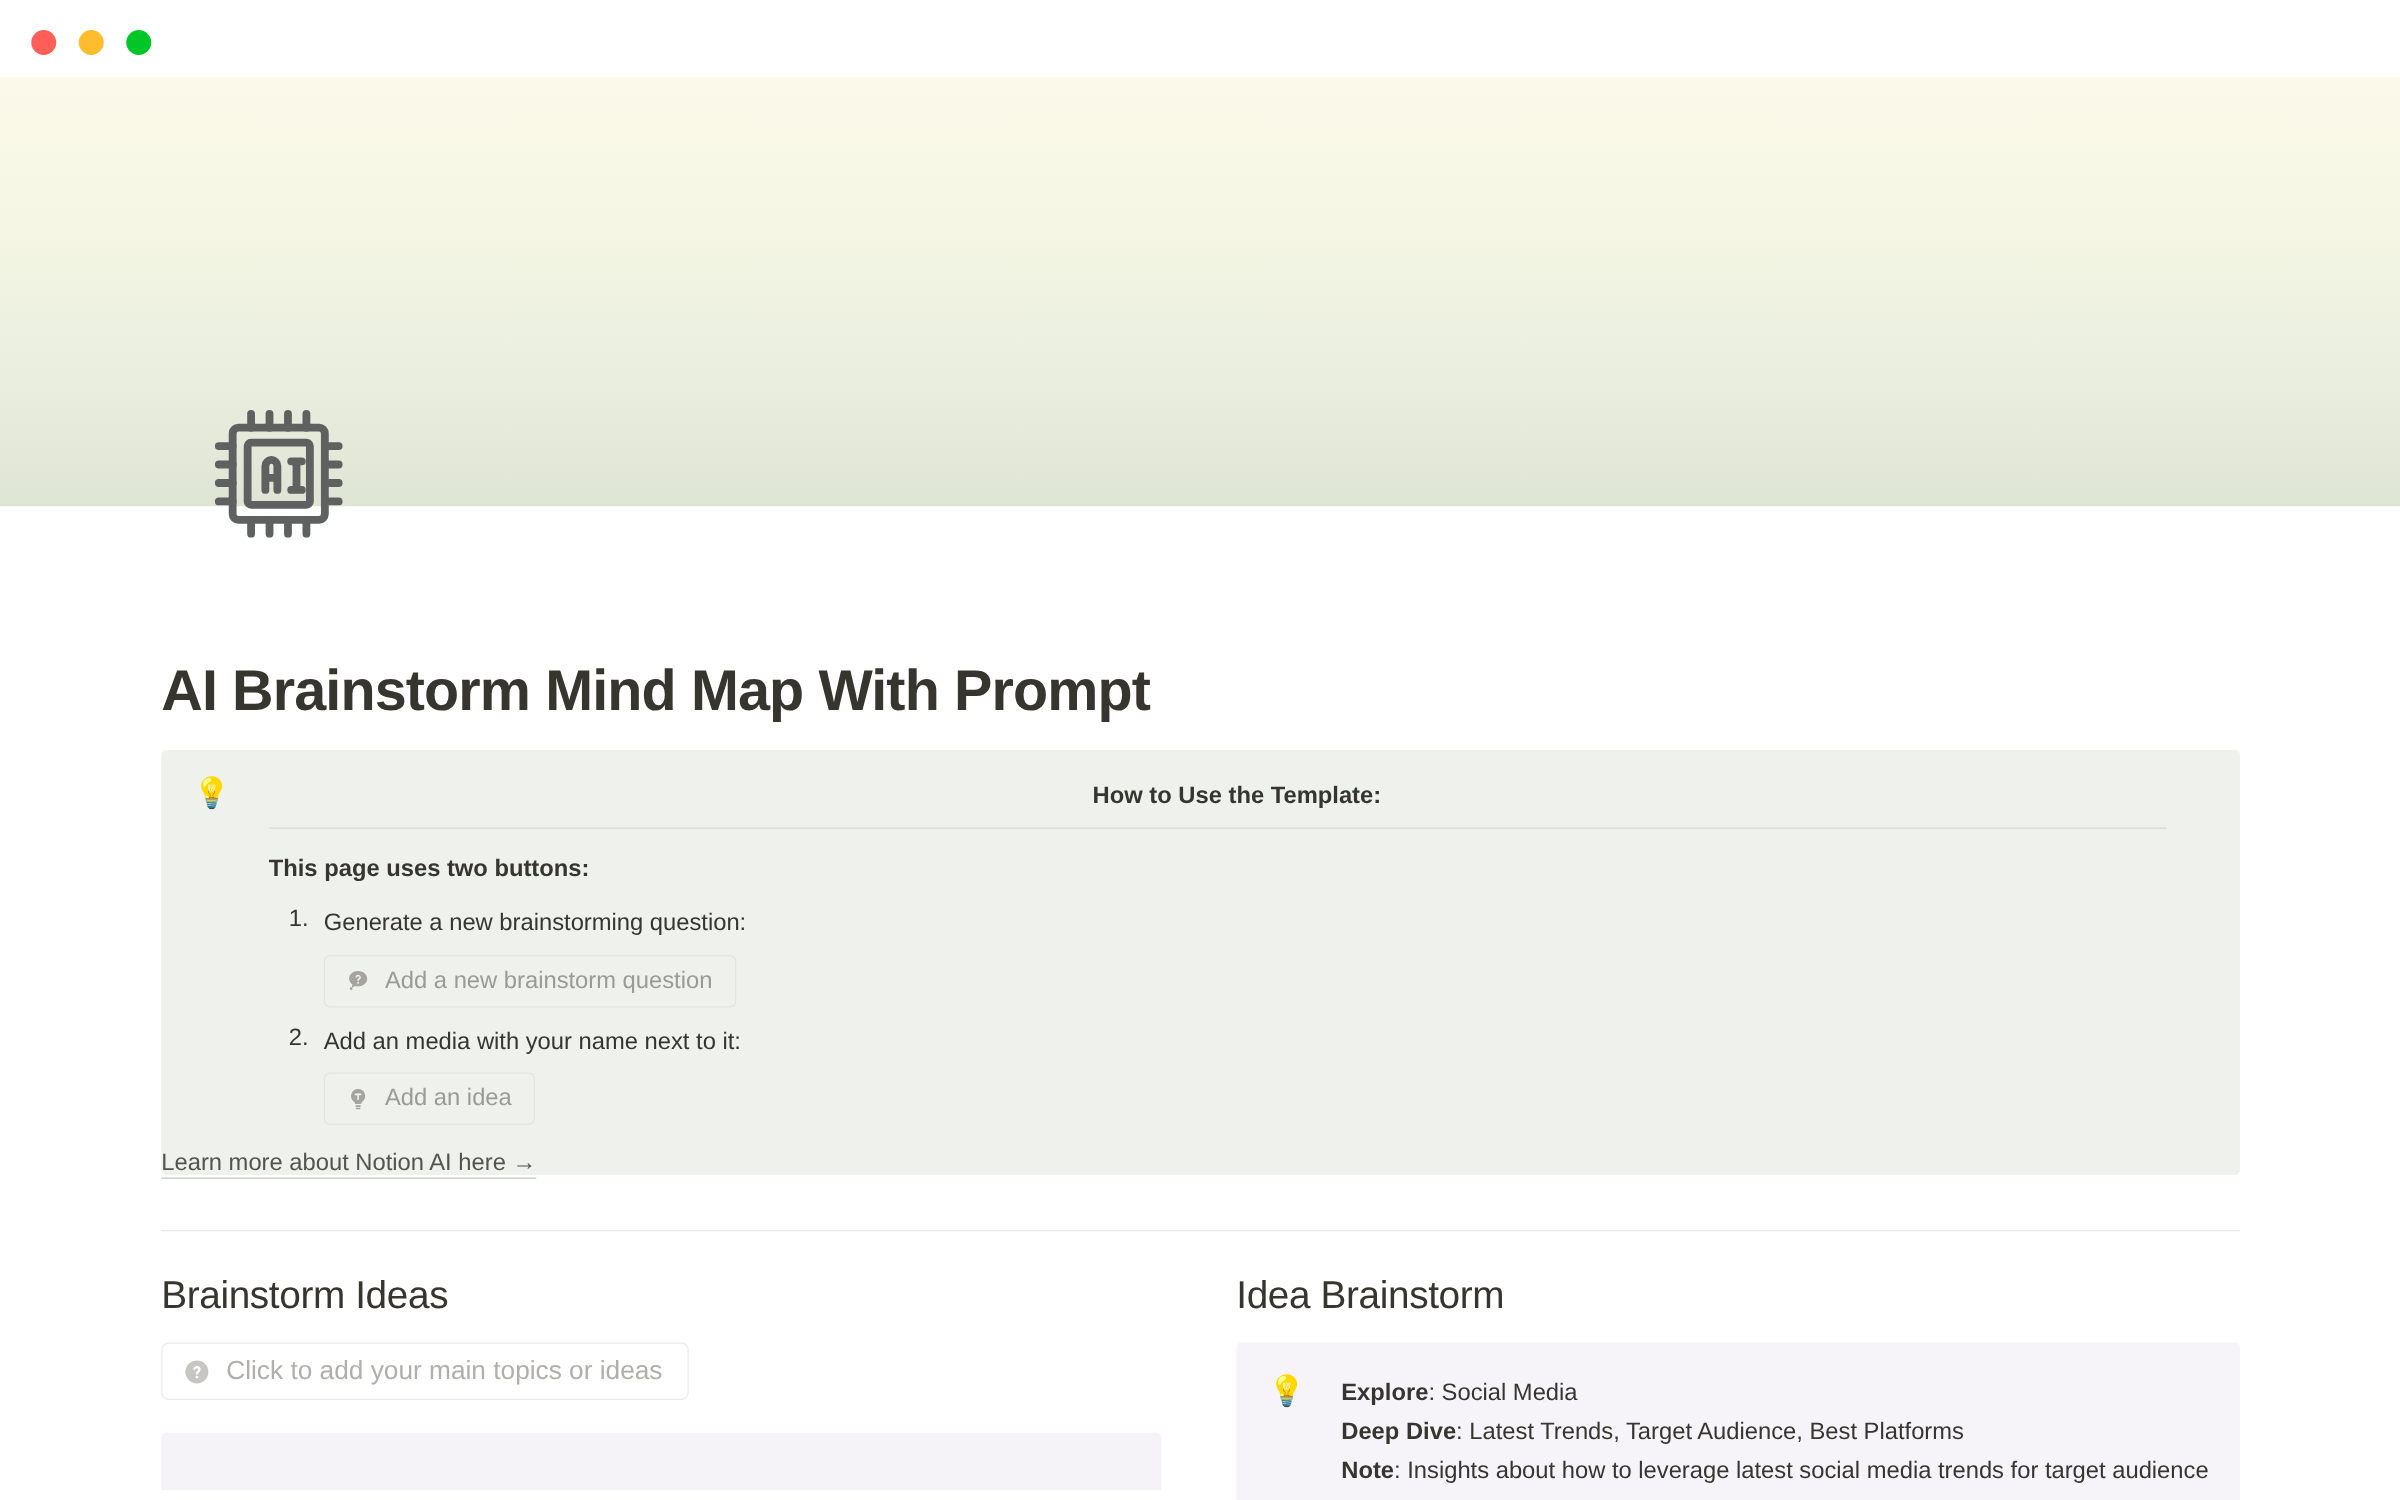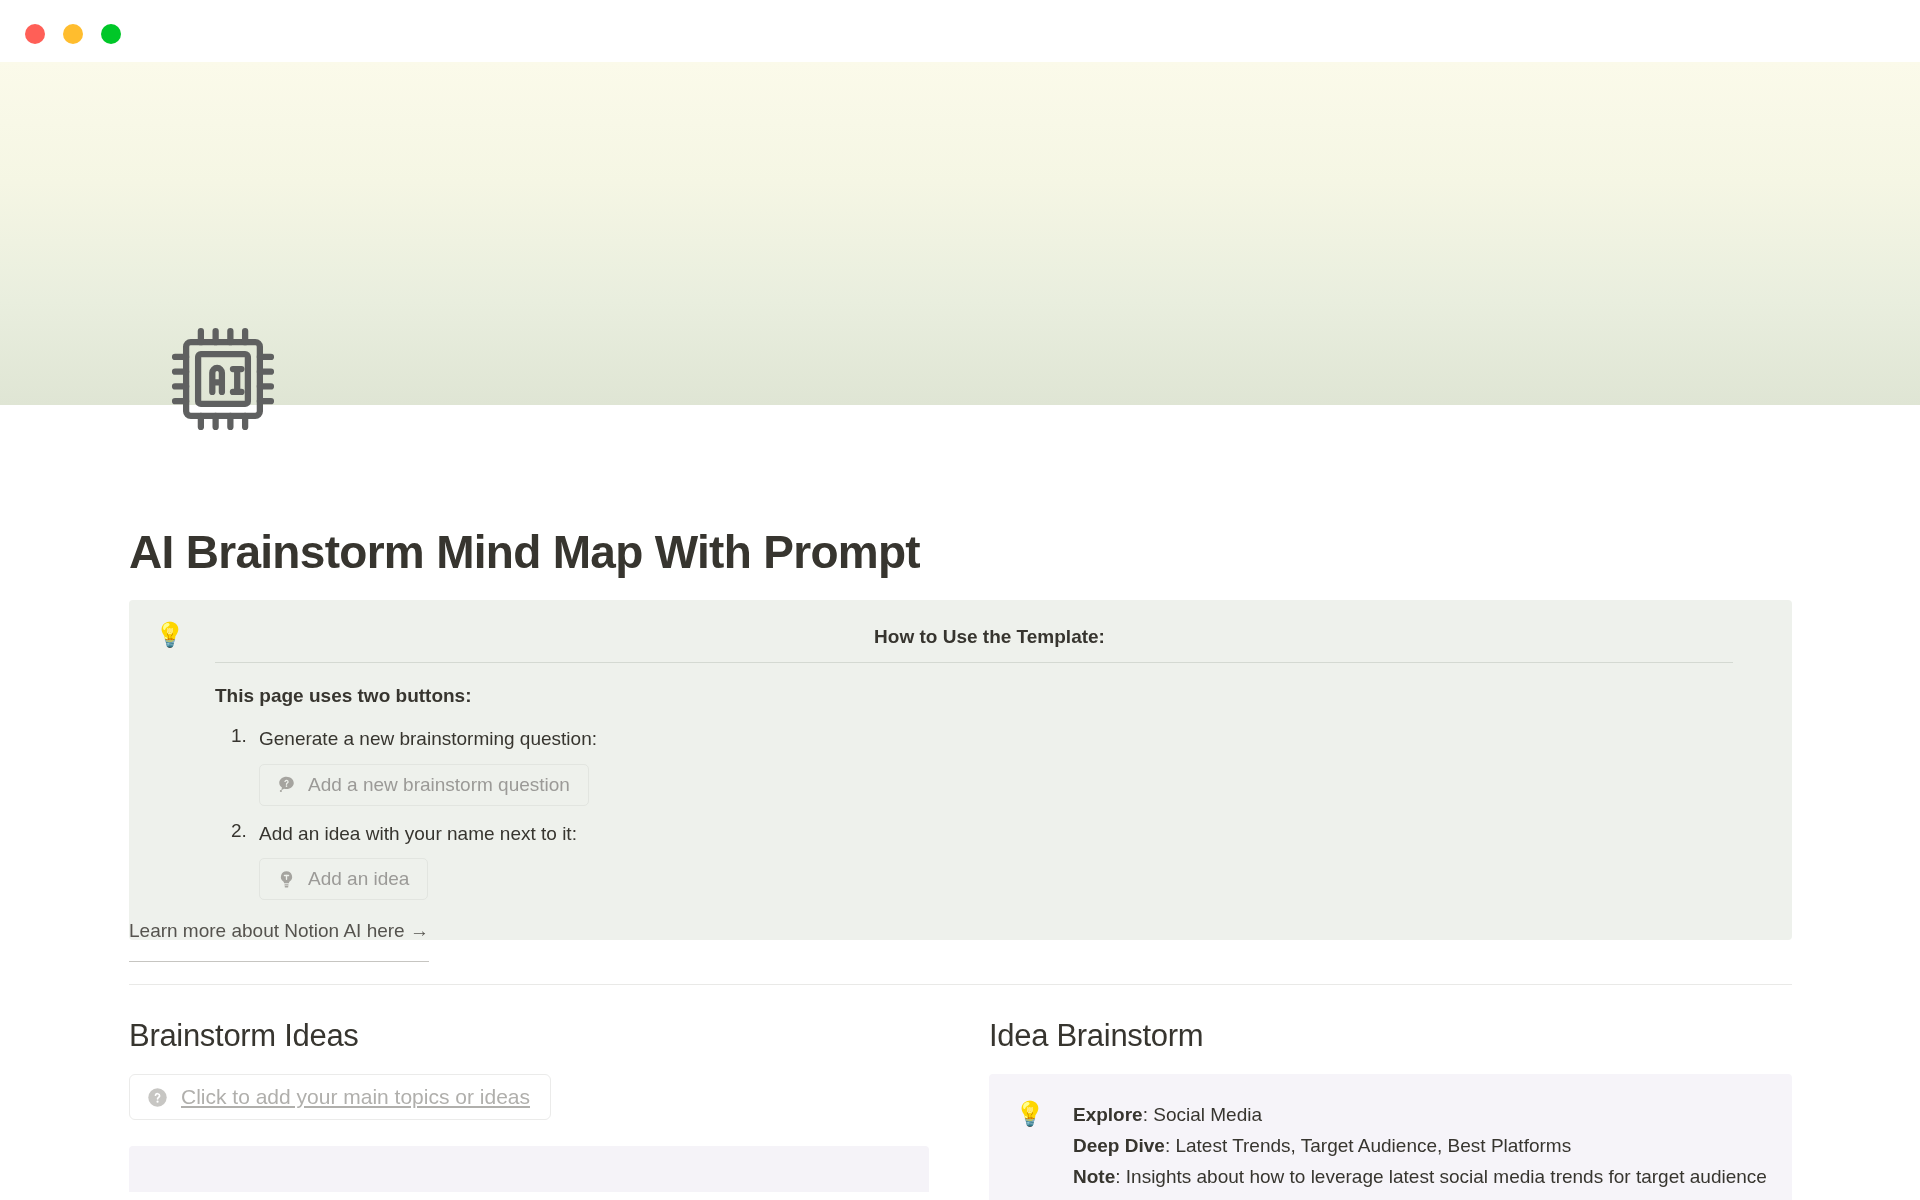--- a/index.html
+++ b/index.html
@@ -144,21 +144,21 @@
   .nbtn .ico svg { width: 21px; height: 21px; display: block; }
 
   
   .learn-more {
     position: absolute;
     left: 0; top: 920px;
     font-size: 19px;
     color: #55534e;
     text-decoration: none;
     border-bottom: 1px solid #c6c5c1;
-    padding-bottom: 19px;
+    padding-bottom: 0;
     white-space: nowrap;
     cursor: pointer;
     text-align: right;
   }
 
   
   .divider {
     position: absolute;
     left: 0; top: 984px;
     width: 1663px;
@@ -203,21 +203,20 @@
     padding: 10px 20px 10px 16px;
     cursor: pointer;
     font-family: inherit;
   }
   .topic-btn .ico { width: 23px; height: 23px; flex: none; }
   .topic-btn .ico svg { width: 23px; height: 23px; display: block; }
   .topic-btn-label {
     font-size: 21px;
     color: #b0afac;
     white-space: nowrap;
-    text-decoration: underline;
   }
 
   .lavender-bar {
     margin-top: 26px;
     width: 800px;
     height: 46px;
     background: #f5f3f8;
     border-radius: 4px 4px 0 0;
   }
 
@@ -287,21 +286,21 @@
                 <path d="M12 3.2c-4.6 0-8.3 3.1-8.3 6.9 0 2.2 1.2 4.1 3.1 5.4l-.7 3 3.1-1.6c.9.2 1.8.3 2.8.3 4.6 0 8.3-3.1 8.3-6.9S16.6 3.2 12 3.2z" fill="#a5a49f"></path>
                 <path d="M10.3 8.5a1.8 1.8 0 0 1 3.5.6c0 1.2-1.8 1.4-1.8 2.6" stroke="#eef1ec" stroke-width="1.5" stroke-linecap="round"></path>
                 <circle cx="12" cy="13.9" r=".95" fill="#eef1ec"></circle>
                 <circle cx="5.6" cy="19.4" r="1.25" fill="#a5a49f"></circle>
               </svg>
             </span>
             <span class="nbtn-label">Add a new brainstorm question</span>
           </button>
         </li>
         <li>
-          <span class="step-text">Add an idea with your name next to it:</span>
+          <span class="step-text">Add an media with your name next to it:</span>
           <button class="nbtn">
             <span class="ico">
               <svg viewBox="0 0 24 24" fill="none" xmlns="http://www.w3.org/2000/svg">
                 <path d="M12 2.6a6.4 6.4 0 0 0-3.6 11.7c.5.4.8 1 .8 1.6v.4h5.6v-.4c0-.6.3-1.2.8-1.6A6.4 6.4 0 0 0 12 2.6z" fill="#a5a49f"></path>
                 <rect x="9.6" y="17.4" width="4.8" height="1.5" rx=".7" fill="#a5a49f"></rect>
                 <path d="M10.6 20.3h2.8" stroke="#a5a49f" stroke-width="1.5" stroke-linecap="round"></path>
                 <path d="M9.6 7.4h4.8" stroke="#eef1ec" stroke-width="1.5" stroke-linecap="round"></path>
                 <path d="M12 7.4v4.4" stroke="#eef1ec" stroke-width="1.5" stroke-linecap="round"></path>
               </svg>
             </span>

